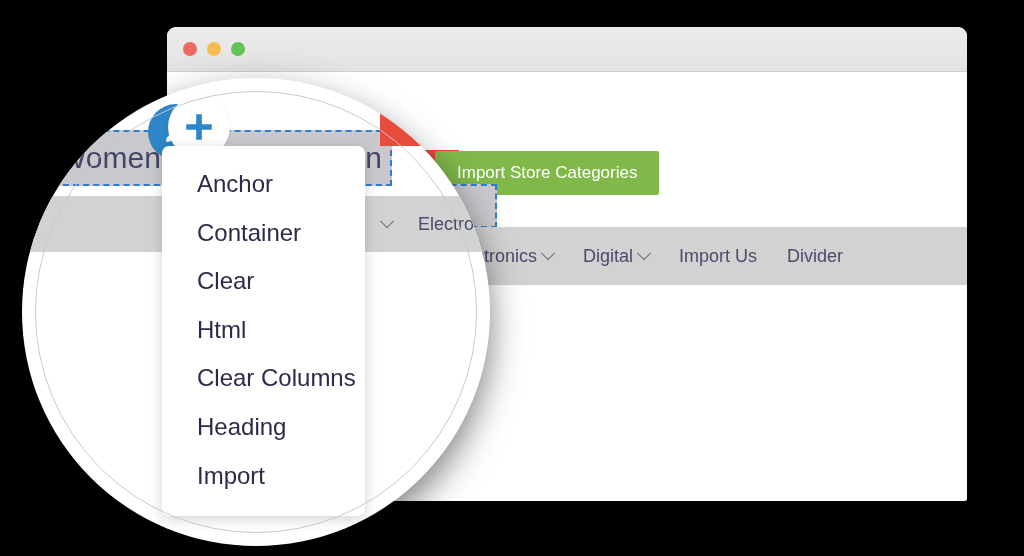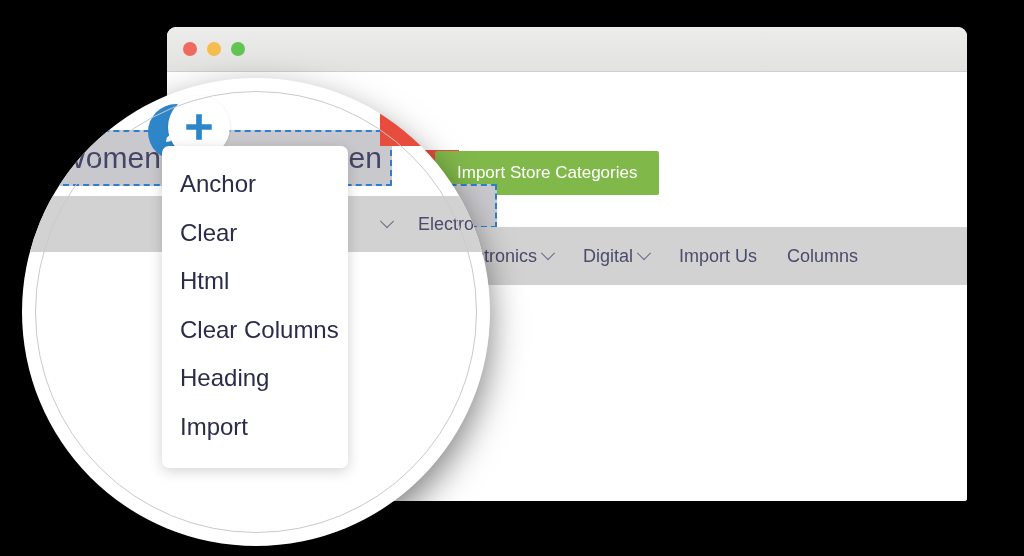--- a/index.html
+++ b/index.html
@@ -301,21 +301,21 @@
 
   
   .dropdown {
     position: absolute;
     left: 140px;
     top: 68px;
     width: 186px;
     background: #ffffff;
     border-radius: 7px;
     box-shadow: 0 3px 14px rgba(0,0,0,0.18);
-    padding: 14px 0 16px 0;
+    padding: 14px 0 16px 17px;
     z-index: 30;
   }
   .dd-item {
     padding: 0 0 0 18px;
     height: 48.6px;
     line-height: 48.6px;
     font-size: 24px;
     color: #2b2b4a;
     white-space: nowrap;
     cursor: pointer;
@@ -361,21 +361,21 @@
           <i class="caret"></i>
         </div>
         <div class="nav-item">
           <span>Digital</span>
           <i class="caret"></i>
         </div>
         <div class="nav-item">
           <span>Import Us</span>
         </div>
         <div class="nav-item">
-          <span>Columns</span>
+          <span>Divider</span>
         </div>
       </div>
 
     </div>
   </div>
 
   <div class="magnifier">
     <div class="mag-content">
 
       <div class="z-strip"></div>
@@ -407,20 +407,21 @@
       </div>
 
       <div class="ctl-add">
         <svg width="34" height="34" viewBox="0 0 24 24">
           <path d="M10 3 h4 v7 h7 v4 h-7 v7 h-4 v-7 H3 v-4 h7 Z" fill="#2e86c8"></path>
         </svg>
       </div>
 
       <div class="dropdown">
         <div class="dd-item">Anchor</div>
+        <div class="dd-item">Container</div>
         <div class="dd-item">Clear</div>
         <div class="dd-item">Html</div>
         <div class="dd-item">Clear Columns</div>
         <div class="dd-item">Heading</div>
         <div class="dd-item">Import</div>
       </div>
 
     </div>
     <div class="inner-ring"></div>
   </div>

